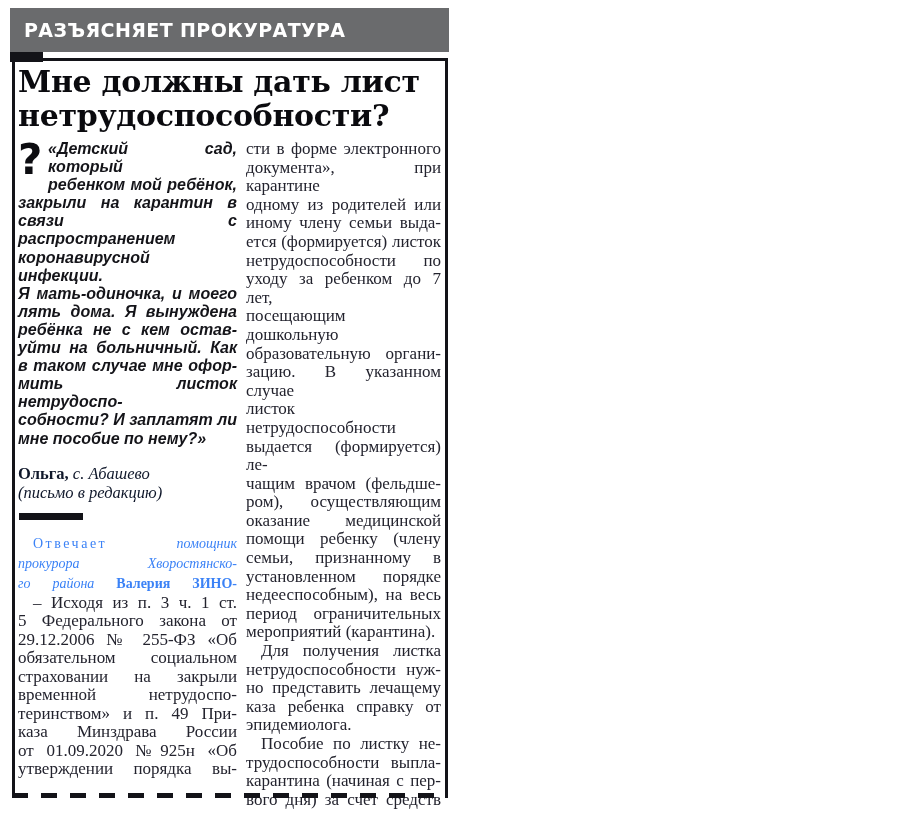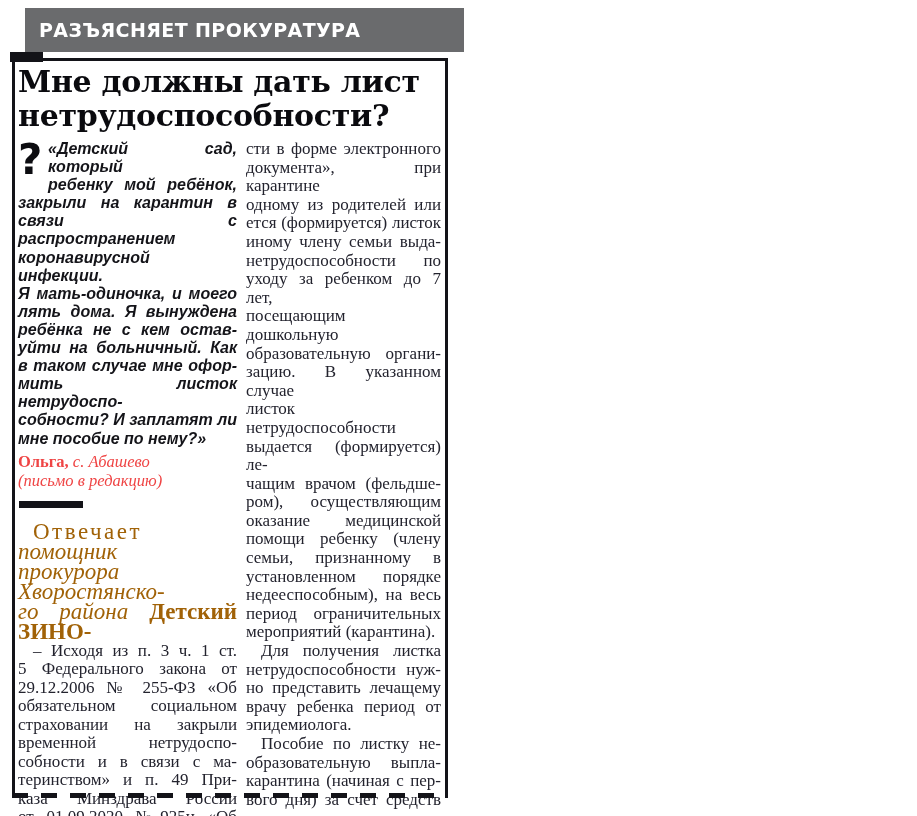--- a/index.html
+++ b/index.html
@@ -1,21 +1,21 @@
 <!DOCTYPE html>
 <html><head>
 <meta charset="utf-8">
 <style>
   html,body{margin:0;padding:0;background:#fff;}
   .canvas{position:relative;width:917px;height:816px;background:#ffffff;overflow:hidden;
           font-family:"Liberation Serif",serif;}
 
   
   .banner{position:absolute;left:10px;top:8px;width:439px;height:44px;background:#6a6b6d;
-          box-sizing:border-box;padding-left:14px;margin-left:15px;}
+          box-sizing:border-box;padding-left:14px;}
   .banner span{font-family:"DejaVu Sans",sans-serif;font-weight:bold;font-size:19px;
           color:#ffffff;letter-spacing:.4px;line-height:45px;display:block;white-space:nowrap;}
   .corner-sq{position:absolute;left:10px;top:52px;width:33px;height:10px;background:#131318;}
 
   
   .article-box{position:absolute;left:12px;top:58px;width:436px;height:740px;box-sizing:border-box;
           border:3px solid #131318;border-bottom:none;padding:0 3px 0 2px;}
   .dash-bottom{position:absolute;left:-3px;right:-3px;bottom:0;height:5px;
           background:repeating-linear-gradient(90deg,#131318 0 16px,transparent 16px 29px);}
 
@@ -30,27 +30,27 @@
   .tline{text-align:justify;text-align-last:justify;white-space:normal;}
   .tline.plast{text-align-last:left;}
   .tline.ind{text-indent:15px;}
 
   
   .qblock{color:#141419;font-family:"Liberation Sans",sans-serif;font-weight:bold;
           font-style:italic;font-size:16px;}
   .qblock .tline{line-height:18.1px;}
   .qmark{float:left;font-family:"DejaVu Sans",sans-serif;font-style:normal;font-weight:bold;
           font-size:42px;line-height:33px;height:36px;width:25px;margin:3px 5px 0 0;color:#0c0c10;}
-  .byline{margin-top:4px;font-size:16.5px;line-height:19px;color:#ef4444;}
+  .byline{margin-top:16px;font-size:16.5px;line-height:19px;color:#0f172a;}
   .byline b{font-weight:bold;}
   .byline i{font-style:italic;}
   .divider{width:64px;height:7px;background:#131318;margin:11px 0 7px 1px;}
 
   
-  .intro{font-size:23px;line-height:20px;color:#a16207;margin-top:14px;}
+  .intro{font-size:14px;line-height:20px;color:#3b82f6;margin-top:14px;}
   .intro .sp{letter-spacing:2.5px;}
   .intro i{font-style:italic;}
   .intro b{font-weight:bold;}
 
   
   .body-lines{font-size:17px;color:#23232e;}
   .col-left  .body-lines .tline{line-height:18.5px;}
   .col-right .body-lines .tline{line-height:18.6px;}
 </style>
 </head>
@@ -68,21 +68,21 @@
     <h1 class="title"><span>Мне должны дать лист</span><br><span>нетрудоспособности?</span></h1>
 
     <div class="cols">
 
       <div class="col col-left">
 
         <div class="qblock">
           <span class="qmark">?</span>
           <div class="qlines">
               <div class="tline">«Детский сад, который</div>
-              <div class="tline">ребенку мой ребёнок,</div>
+              <div class="tline">ребенком мой ребёнок,</div>
               <div class="tline">закрыли на карантин в</div>
               <div class="tline">связи с распространением</div>
               <div class="tline">коронавирусной инфекции.</div>
               <div class="tline">Я мать-одиночка, и моего</div>
               <div class="tline">лять дома. Я вынуждена</div>
               <div class="tline">ребёнка не с кем остав-</div>
               <div class="tline">уйти на больничный. Как</div>
               <div class="tline">в таком случае мне офор-</div>
               <div class="tline">мить листок нетрудоспо-</div>
               <div class="tline">собности? И заплатят ли</div>
@@ -93,68 +93,67 @@
         <div class="byline">
           <div><b>Ольга,</b><i> с. Абашево</i></div>
           <div><i>(письмо в редакцию)</i></div>
         </div>
 
         <div class="divider"></div>
 
         <div class="intro">
           <div class="tline ind"><span class="sp">Отвечает</span><i> помощник</i></div>
           <div class="tline"><i>прокурора Хворостянско-</i></div>
-          <div class="tline"><i>го района</i><b> Детский ЗИНО-</b></div>
+          <div class="tline"><i>го района</i><b> Валерия ЗИНО-</b></div>
         </div>
 
         <div class="body-lines">
             <div class="tline ind">– Исходя из п. 3 ч. 1 ст.</div>
             <div class="tline">5 Федерального закона от</div>
             <div class="tline">29.12.2006 № 255-ФЗ «Об</div>
             <div class="tline">обязательном социальном</div>
             <div class="tline">страховании на закрыли</div>
             <div class="tline">временной нетрудоспо-</div>
-            <div class="tline">собности и в связи с ма-</div>
             <div class="tline">теринством» и п. 49 При-</div>
             <div class="tline">каза Минздрава России</div>
             <div class="tline">от 01.09.2020 №925н «Об</div>
             <div class="tline">утверждении порядка вы-</div>
           </div>
       </div>
 
       <div class="col col-right">
         <div class="body-lines">
             <div class="tline">сти в форме электронного</div>
             <div class="tline">документа», при карантине</div>
             <div class="tline">одному из родителей или</div>
+            <div class="tline">иному члену семьи выда-</div>
             <div class="tline">ется (формируется) листок</div>
-            <div class="tline">иному члену семьи выда-</div>
             <div class="tline">нетрудоспособности по</div>
             <div class="tline">уходу за ребенком до 7 лет,</div>
             <div class="tline">посещающим дошкольную</div>
             <div class="tline">образовательную органи-</div>
             <div class="tline">зацию. В указанном случае</div>
             <div class="tline">листок нетрудоспособности</div>
             <div class="tline">выдается (формируется) ле-</div>
             <div class="tline">чащим врачом (фельдше-</div>
             <div class="tline">ром), осуществляющим</div>
             <div class="tline">оказание медицинской</div>
             <div class="tline">помощи ребенку (члену</div>
             <div class="tline">семьи, признанному в</div>
             <div class="tline">установленном порядке</div>
             <div class="tline">недееспособным), на весь</div>
             <div class="tline">период ограничительных</div>
             <div class="tline plast">мероприятий (карантина).</div>
             <div class="tline ind">Для получения листка</div>
             <div class="tline">нетрудоспособности нуж-</div>
             <div class="tline">но представить лечащему</div>
-            <div class="tline">врачу ребенка период от</div>
+            <div class="tline">каза ребенка справку от</div>
             <div class="tline plast">эпидемиолога.</div>
             <div class="tline ind">Пособие по листку не-</div>
-            <div class="tline">образовательную выпла-</div>
+            <div class="tline">трудоспособности выпла-</div>
             <div class="tline">карантина (начиная с пер-</div>
             <div class="tline">вого дня) за счет средств</div>
           </div>
 
       </div>
 
     </div>
 
     <div class="dash-bottom"></div>
   </div>

